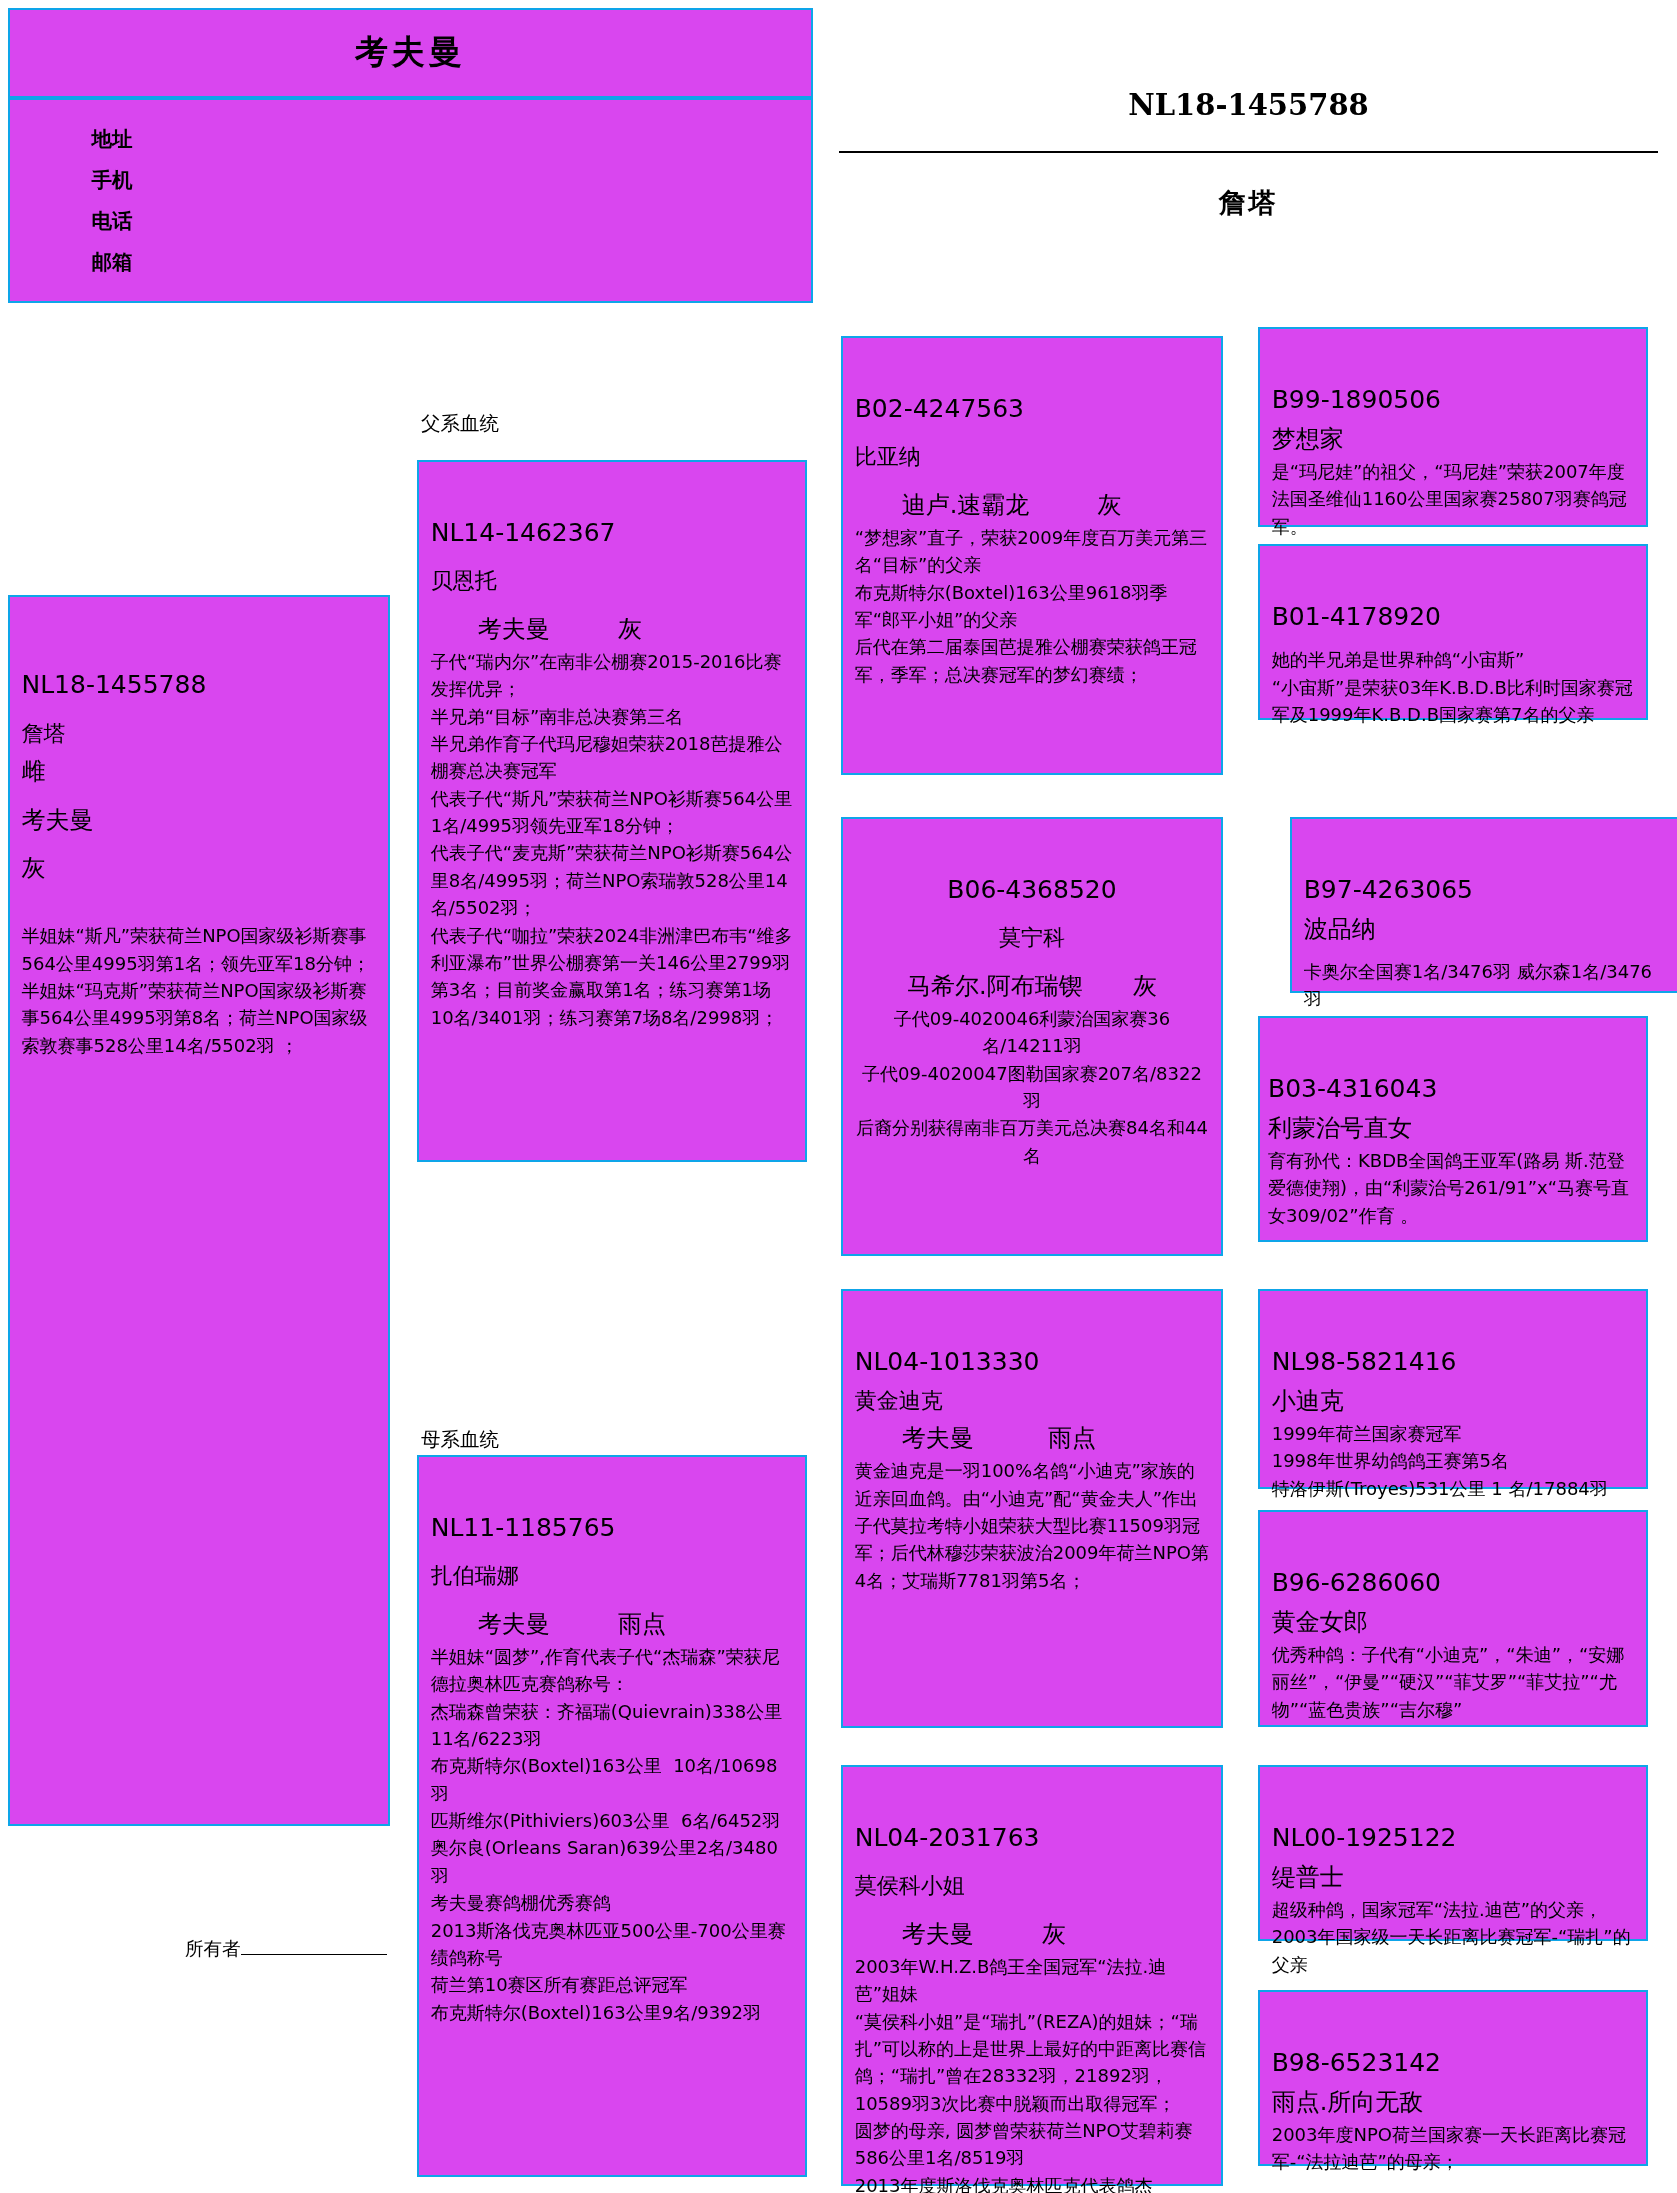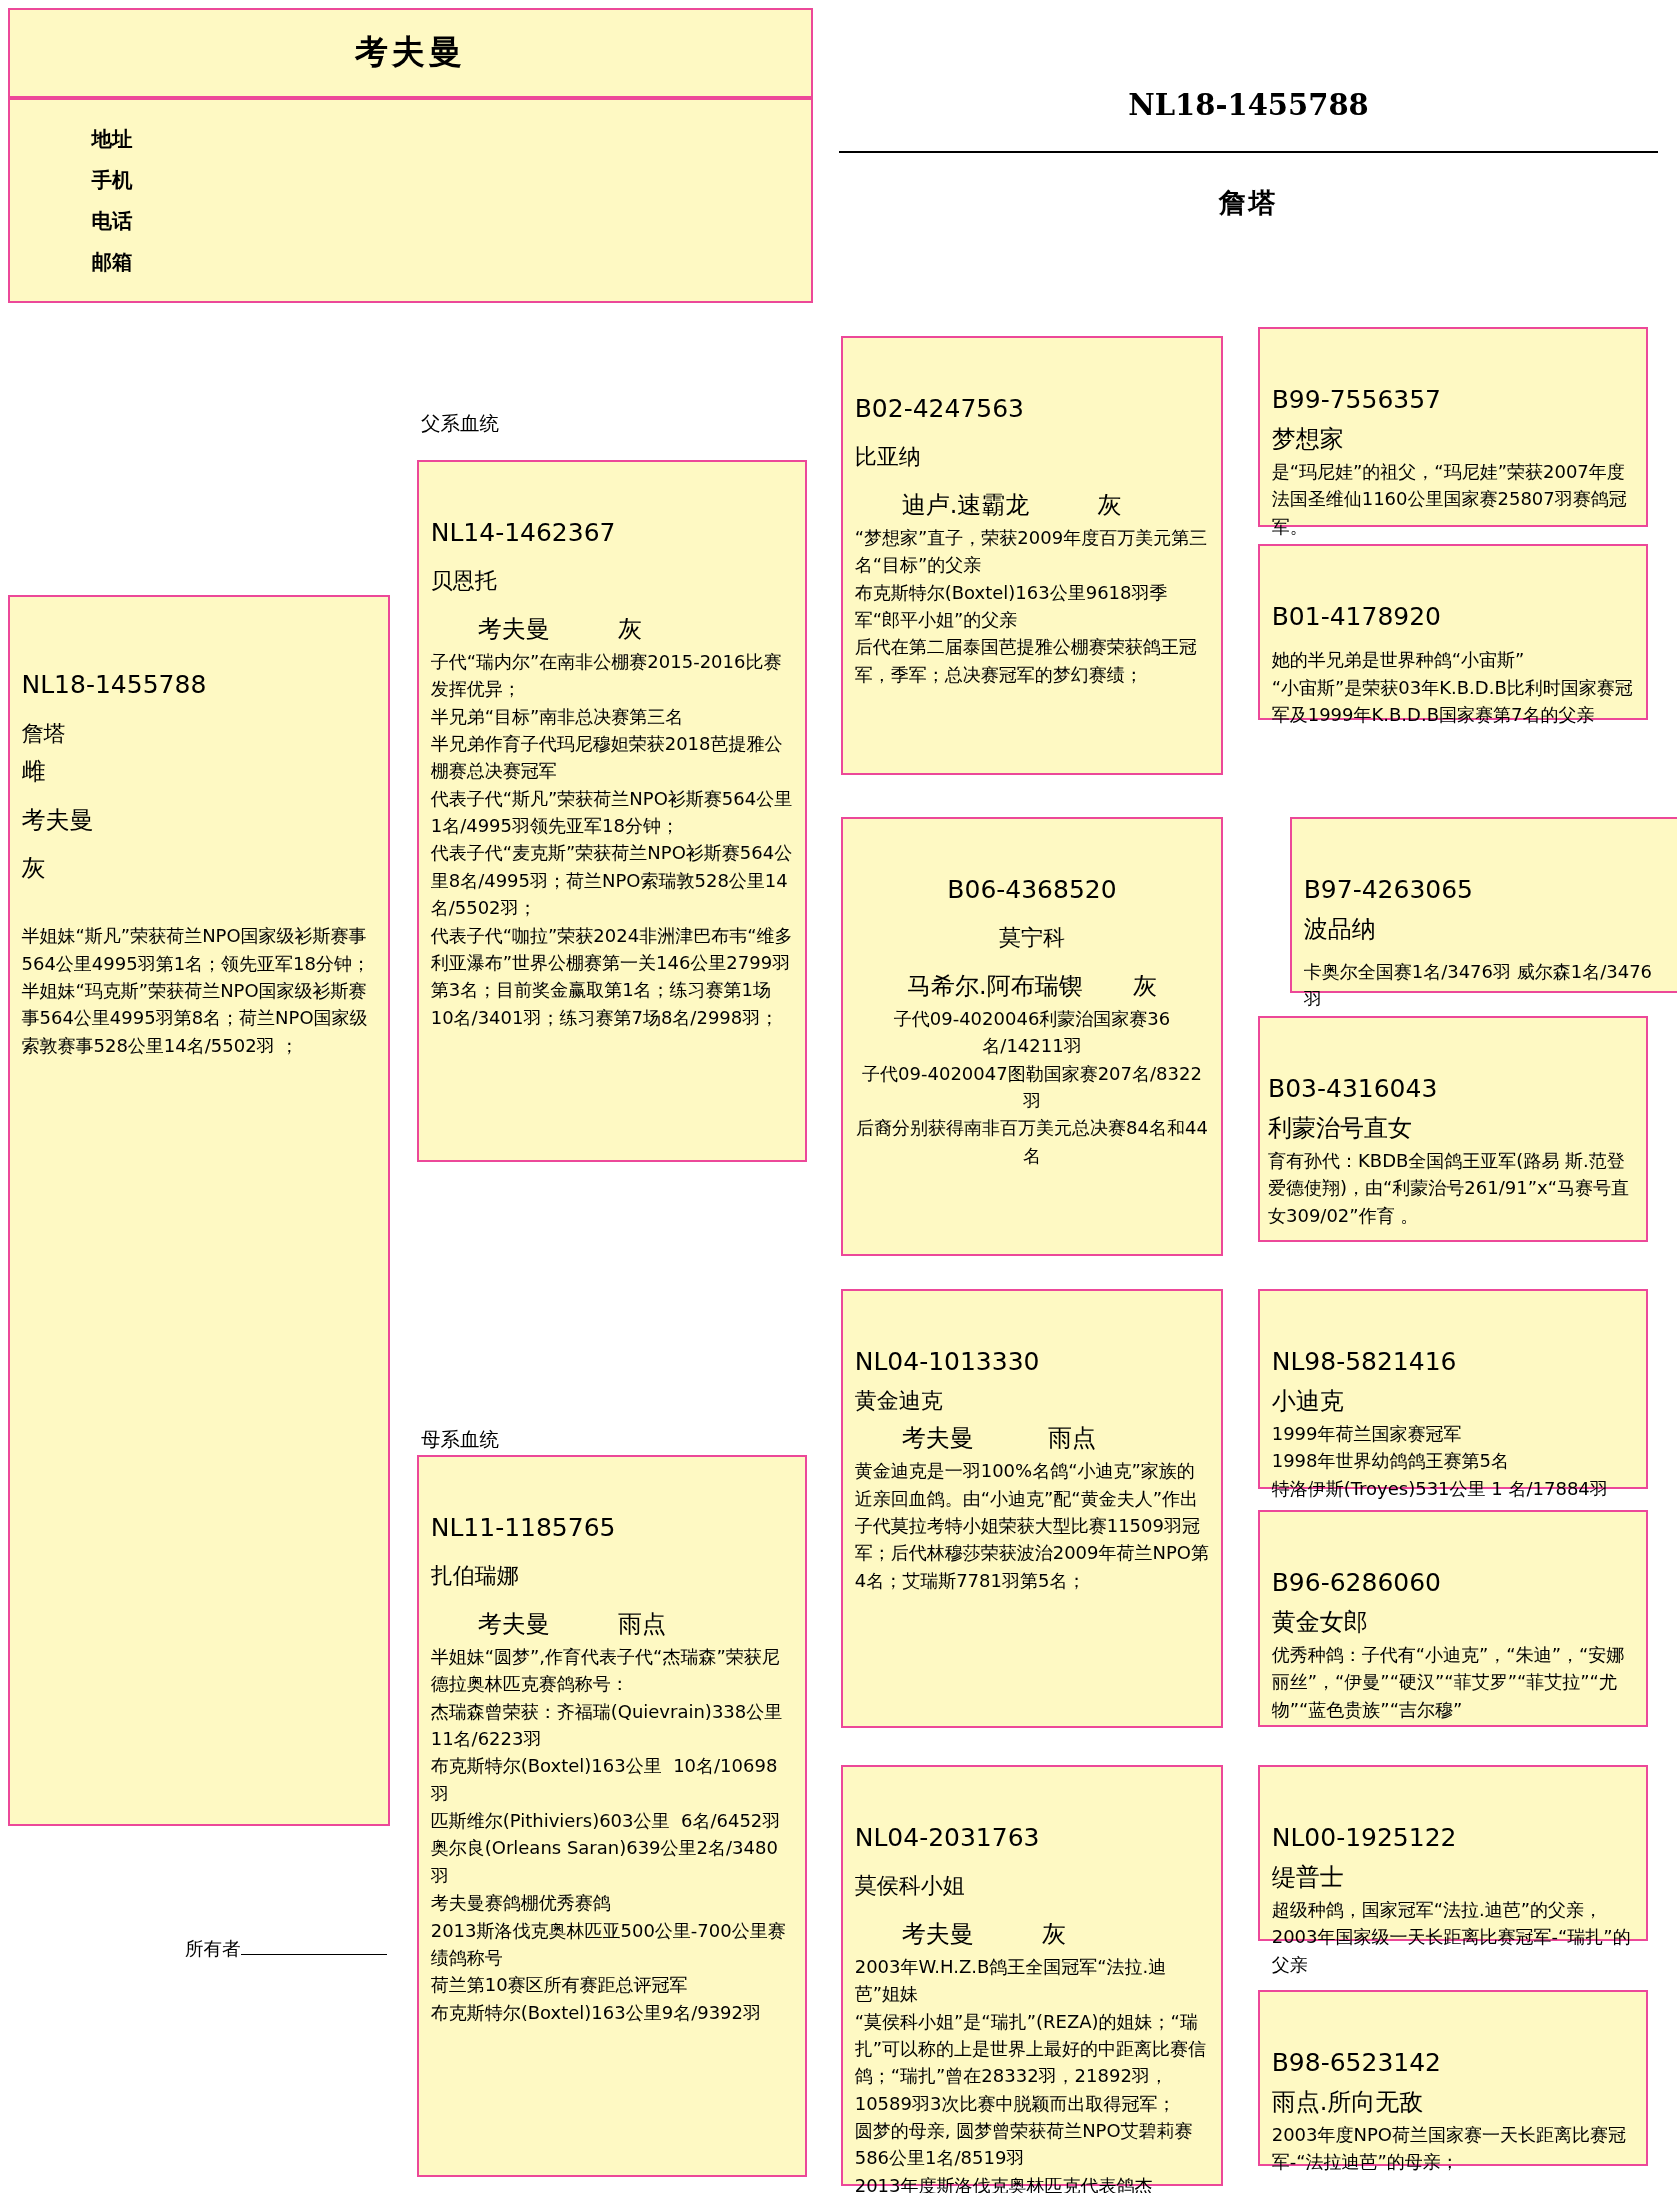--- a/index.html
+++ b/index.html
@@ -14,23 +14,23 @@
   .page {
     position: relative;
     width: 1677px;
     height: 2193px;
     margin: 0 auto;
     background: #ffffff;
     overflow: hidden;
   }
   .box {
     position: absolute;
-    border: 2px solid #ec4899;
+    border: 2px solid #0ea5e9;
     box-sizing: border-box;
-    background: #fef9c3;
+    background: #d946ef;
     padding: 7.8px 11.7px;
   }
   .noborder {
     position: absolute;
     box-sizing: border-box;
   }
   .title-main {
     font-size: 33px;
     font-weight: bold;
     text-align: center;
@@ -236,21 +236,21 @@
       <span style="display:inline-block; width:53px;"></span>
       <span>灰</span>
     </div>
     <div class="ped-body">2003年W.H.Z.B鸽王全国冠军“法拉.迪芭”姐妹
 “莫侯科小姐”是“瑞扎”(REZA)的姐妹；“瑞扎”可以称的上是世界上最好的中距离比赛信鸽；“瑞扎”曾在28332羽，21892羽，10589羽3次比赛中脱颖而出取得冠军；
 圆梦的母亲, 圆梦曾荣获荷兰NPO艾碧莉赛586公里1名/8519羽
 2013年度斯洛伐克奥林匹克代表鸽杰</div>
   </div>
 
   <div class="box" style="left:1258px; top:327px; width:390px; height:200px;">
-    <div class="ped-id">B99-7556357</div>
+    <div class="ped-id">B99-1890506</div>
     <div class="ped-meta">梦想家</div>
     <div class="ped-body">是“玛尼娃”的祖父，“玛尼娃”荣获2007年度法国圣维仙1160公里国家赛25807羽赛鸽冠军。
 上海2006年百万欧元第7名NL-06-</div>
   </div>
 
   <div class="box" style="left:1258px; top:544px; width:390px; height:176px;">
     <div class="ped-id">B01-4178920</div>
     <div class="spacer-sm"></div>
     <div class="ped-body">她的半兄弟是世界种鸽“小宙斯”
 “小宙斯”是荣获03年K.B.D.B比利时国家赛冠军及1999年K.B.D.B国家赛第7名的父亲</div>

